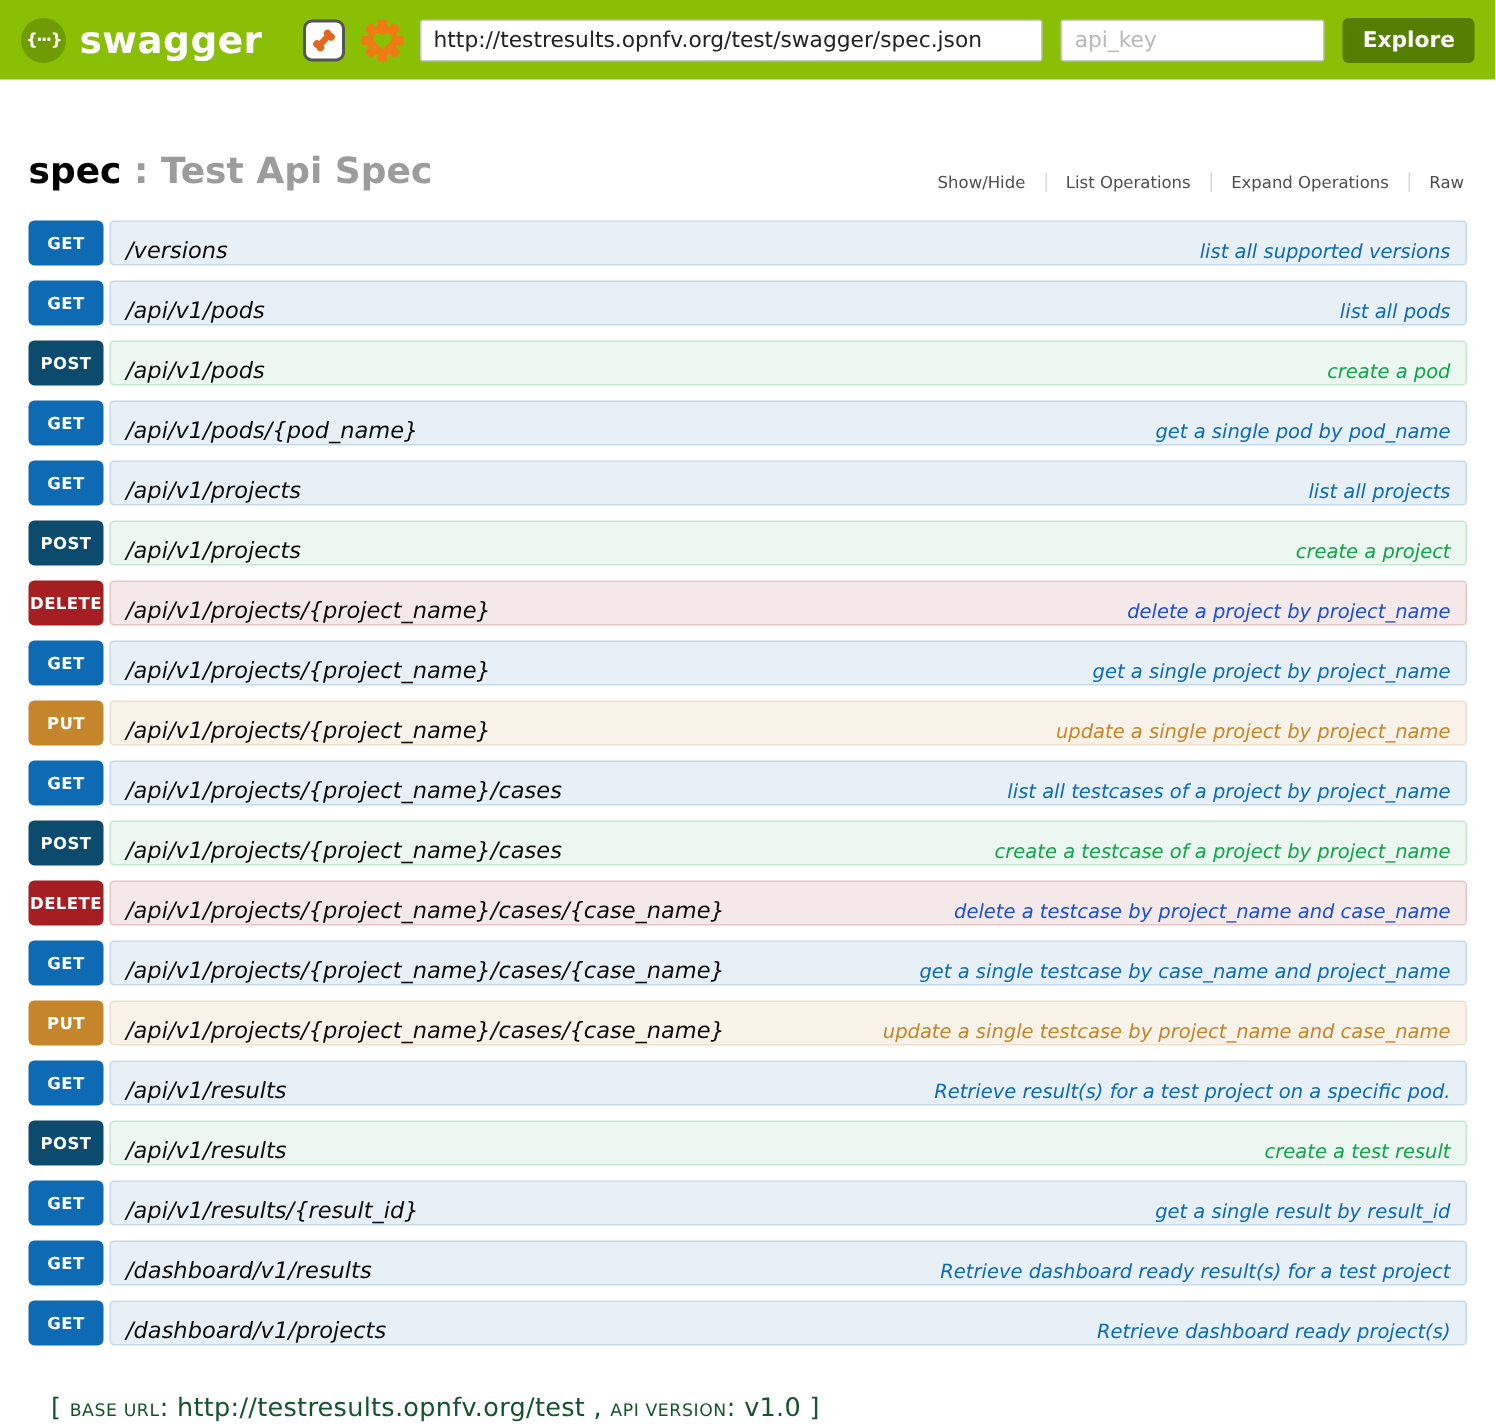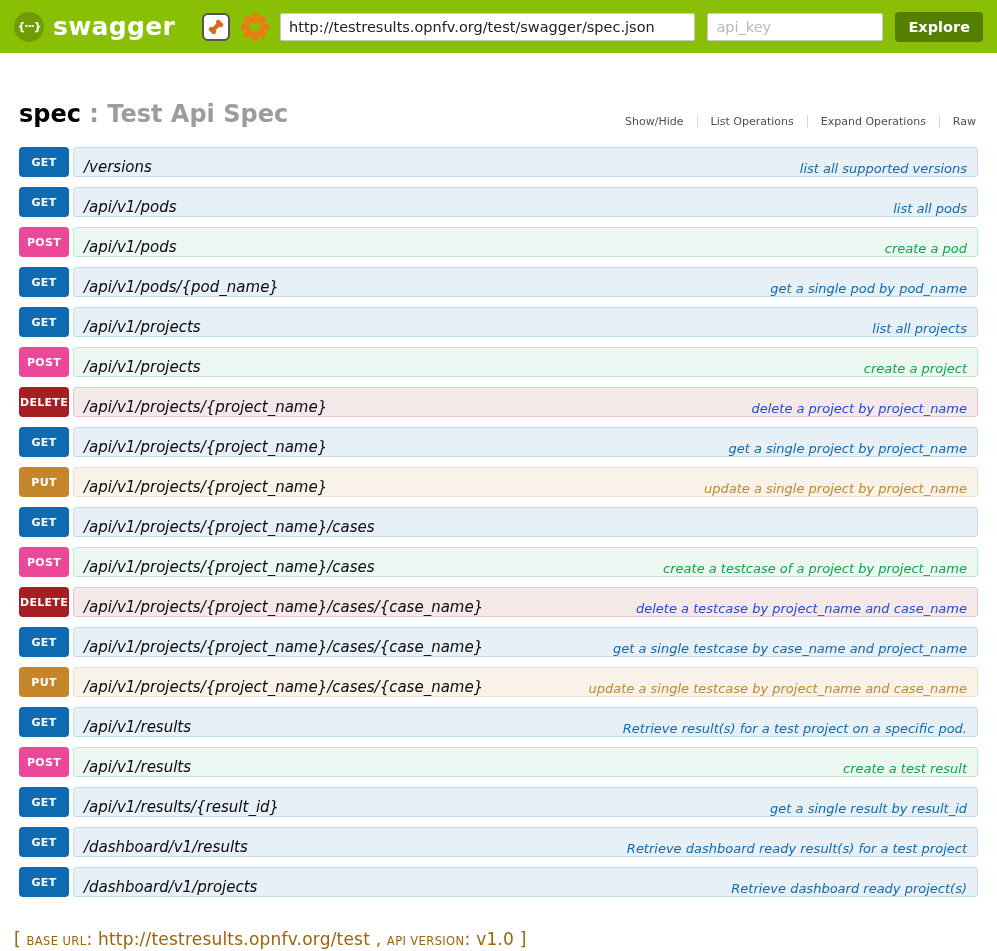--- a/index.html
+++ b/index.html
@@ -78,35 +78,35 @@
     border: 1px solid transparent; border-radius: 3px;
     padding: 0 10px; overflow: hidden; font-style: italic;
   }
   .path { font-size: 15px; color: #0b0b0b; text-decoration: none; white-space: nowrap; }
   .desc { font-size: 13px; text-decoration: none; white-space: nowrap; }
 
   .get    .method-badge { background: #0f6ab4; text-align: right; }
   .get    .row-body     { background: #e7f0f7; border-color: #c3d9ec; }
   .get    .desc         { color: #0f6ab4; }
 
-  .post   .method-badge { background: #ec4899; }
+  .post   .method-badge { background: #0c4a6e; }
   .post   .row-body     { background: #ebf7f0; border-color: #c3e8d1; }
   .post   .desc         { color: #10a54a; margin-top: 40px; }
 
   .delete .method-badge { background: #a41e22; }
   .delete .row-body     { background: #f5e8e8; border-color: #e8c6c7; }
   .delete .desc         { color: #1d4ed8; }
 
   .put    .method-badge { background: #c5862b; }
   .put    .row-body     { background: #f9f2e9; border-color: #f0e0ca; }
   .put    .desc         { color: #c5862b; }
 
   
   .footer {
-    margin: 32px 14px 14px; color: #a16207; font-size: 17px; letter-spacing: 0.2px;
+    margin: 32px 34px 14px; color: #14532d; font-size: 17px; letter-spacing: 0.2px;
   }
   .footer .sc { font-size: 11.5px; letter-spacing: 0.4px; }
 </style>
 </head>
 <body>
 
 <header class="header">
   <div class="logo-wrap">
     <span class="logo-circle">{···}</span>
     <span class="brand">swagger</span>
@@ -218,20 +218,21 @@
       <span class="method-badge">PUT</span>
       <span class="row-body">
         <a class="path">/api/v1/projects/{project_name}</a>
         <a class="desc">update a single project by project_name</a>
       </span>
     </li>
       <li class="endpoint get">
       <span class="method-badge">GET</span>
       <span class="row-body">
         <a class="path">/api/v1/projects/{project_name}/cases</a>
+        <a class="desc">list all testcases of a project by project_name</a>
       </span>
     </li>
       <li class="endpoint post">
       <span class="method-badge">POST</span>
       <span class="row-body">
         <a class="path">/api/v1/projects/{project_name}/cases</a>
         <a class="desc">create a testcase of a project by project_name</a>
       </span>
     </li>
       <li class="endpoint delete">

